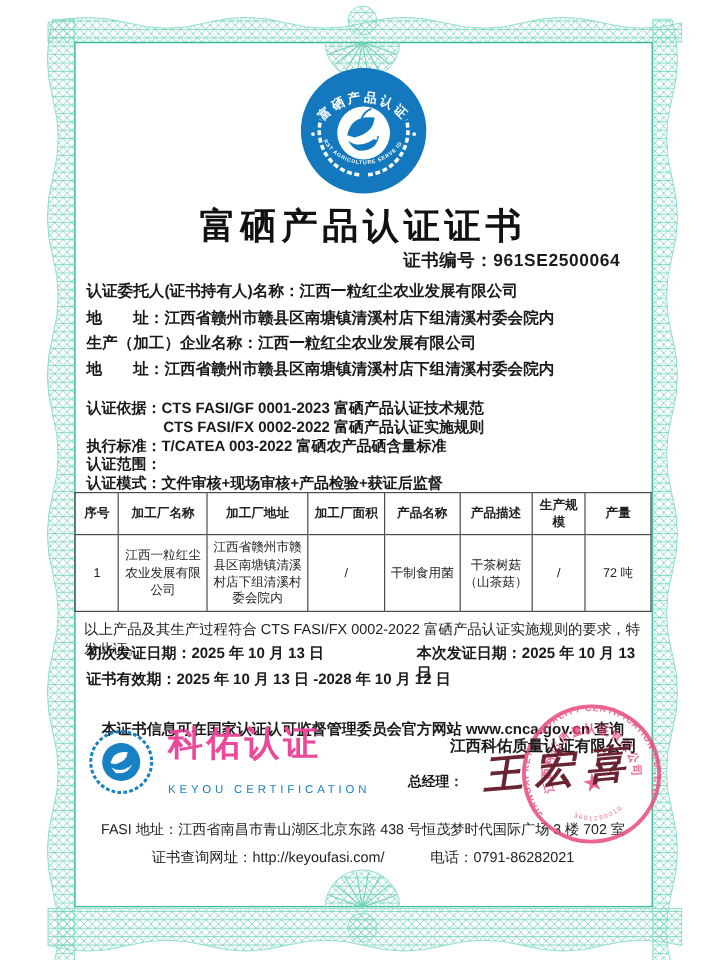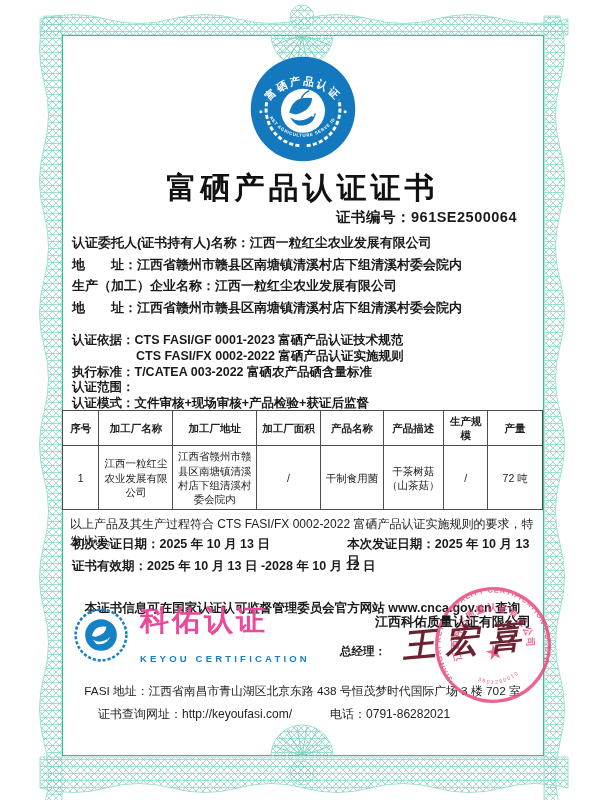--- a/index.html
+++ b/index.html
@@ -28,31 +28,31 @@
   .statement{position:absolute;left:8px;top:480px;width:470px;font-size:12px;color:#222;}
   .dates1{position:absolute;left:10px;top:500px;width:470px;font-size:12.5px;font-weight:700;display:flex;}
   .dates1 .d1{width:280px;}
   .dates2{position:absolute;left:10px;top:522px;width:470px;font-size:12.5px;font-weight:700;}
   .query-note{position:absolute;left:0;top:564px;width:100%;text-align:center;font-size:12.5px;font-weight:700;}
 
   .issuer{position:absolute;left:0;top:565px;width:100%;height:105px;}
   .keyou-logo{position:absolute;left:10px;top:4px;display:flex;align-items:center;}
   .keyou-text{margin-left:10px;}
   .keyou-cn{font-size:29px;font-weight:900;color:#ec4899;letter-spacing:3px;line-height:30px;}
-  .keyou-en{font-size:9.5px;font-weight:700;color:#1781c6;letter-spacing:3.2px;margin-top:18px;}
+  .keyou-en{font-size:9.5px;font-weight:400;color:#1781c6;letter-spacing:3.2px;margin-top:18px;}
   .issuer-company{position:absolute;right:12px;top:12px;font-size:13px;font-weight:700;z-index:2;}
   .signer{position:absolute;left:278px;top:43px;font-size:11.5px;font-weight:700;z-index:2;}
   .signature{position:absolute;left:340px;top:18px;z-index:3;color:#6a2330;
       font-family:"DejaVu Serif","Liberation Serif",serif;font-style:italic;font-weight:700;
       font-size:33px;letter-spacing:10px;transform:rotate(-5deg);white-space:nowrap;}
   .stamp{position:absolute;right:-12px;top:-18px;z-index:1;opacity:.85;}
 
   .footer-addr{position:absolute;left:0;top:648px;width:100%;text-align:center;font-size:11.8px;color:#222;}
-  .footer-line{position:absolute;left:0;top:670px;width:100%;display:flex;justify-content:flex-start;
-      gap:38px;font-size:12px;color:#222;padding-left:36px;}
+  .footer-line{position:absolute;left:0;top:670px;width:100%;display:flex;justify-content:center;
+      gap:38px;font-size:12px;color:#222;}
 </style>
 </head>
 <body>
 
 <div class="page">
 
   <svg class="border-svg" width="600" height="800" viewBox="0 0 600 800">
     <defs>
       <pattern id="mesh" width="7" height="7" patternUnits="userSpaceOnUse">
         <path d="M0 0 L7 7 M7 0 L0 7 M0 3.5 L7 3.5" stroke="#79d4bf" stroke-width="0.7" fill="none"></path>

